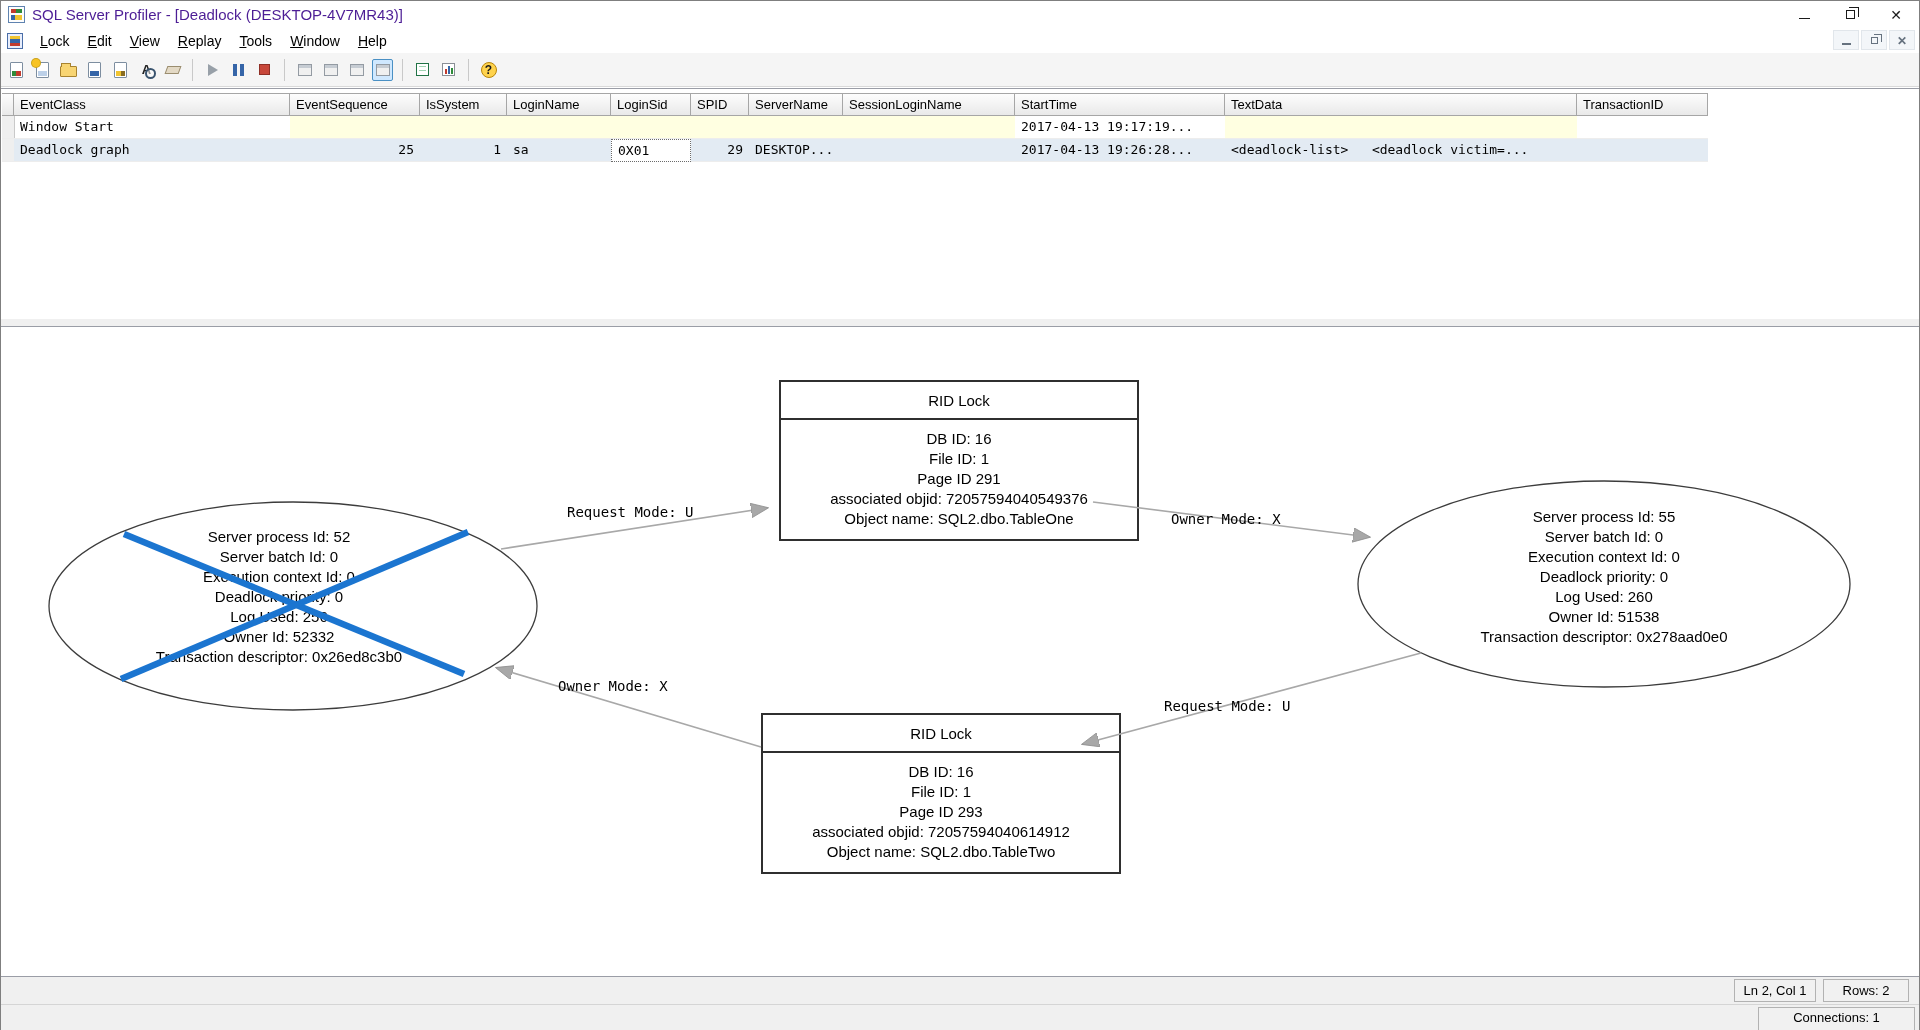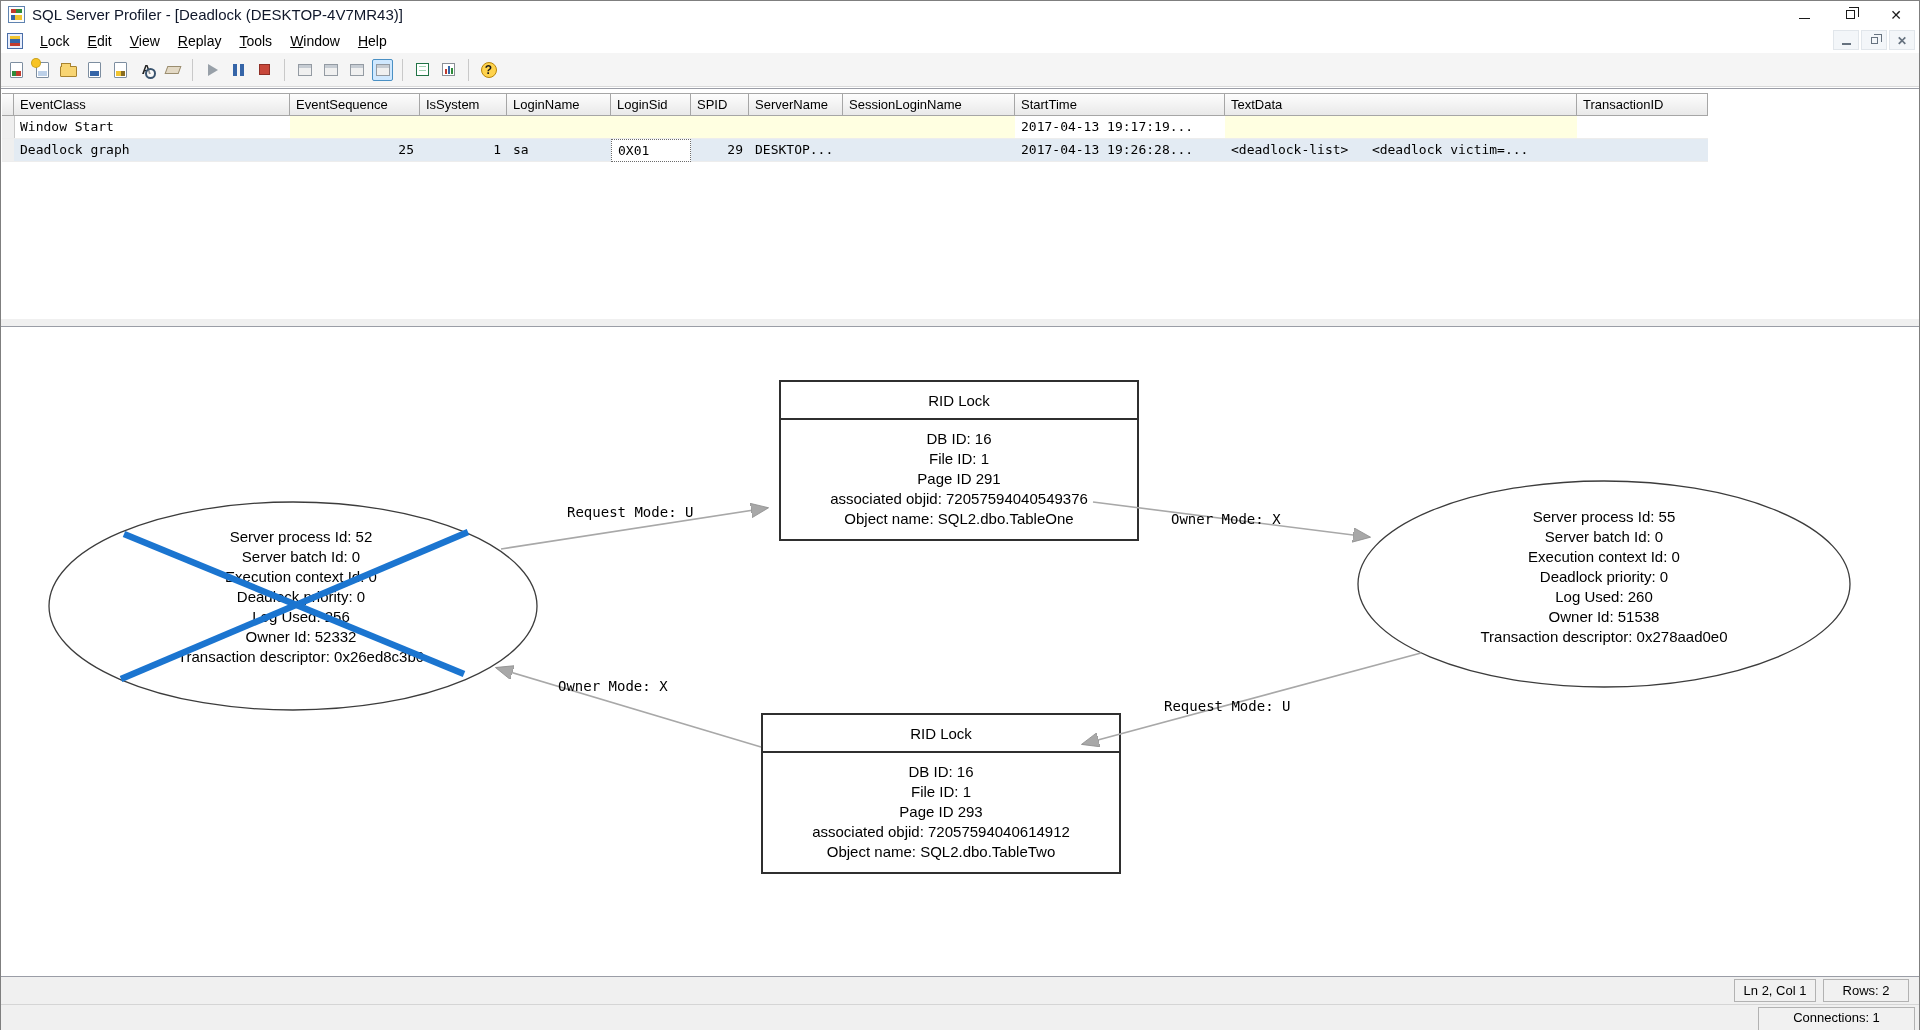--- a/index.html
+++ b/index.html
@@ -4,21 +4,21 @@
 <style>
   * { box-sizing: border-box; margin: 0; padding: 0; }
   html,body { width:1920px; height:1030px; background:#ffffff; font-family:"Liberation Sans",sans-serif; color:#000; overflow:hidden; }
   .window { position:relative; width:1920px; height:1030px; border:1px solid #7f7f7f; background:#fff; }
 
   
   .titlebar { position:absolute; top:0; left:0; right:0; height:27px; background:#ffffff; display:flex; align-items:center; padding-left:7px; }
   .app-icon { width:17px; height:17px; margin-right:7px; position:relative; background:#fdfdfd; border:1px solid #5f83b0; }
   .app-icon::before { content:""; position:absolute; left:2px; top:2px; width:11px; height:4px; background:linear-gradient(90deg,#c23b2e 50%,#2e8b3a 50%); }
   .app-icon::after { content:""; position:absolute; left:2px; bottom:2px; width:11px; height:5px; background:linear-gradient(90deg,#3565a8 40%,#f0c430 40%); }
-  .title-text { font-size:15px; color:#0f172a; }
+  .title-text { font-size:15px; color:#4c1d95; }
   .win-controls { position:absolute; right:0; top:0; height:27px; display:flex; }
   .win-btn { width:46px; height:27px; display:flex; align-items:center; justify-content:center; }
   .glyph-min { width:11px; border-top:1px solid #1a1a1a; margin-top:8px; }
   .glyph-restore { width:9px; height:9px; border:1px solid #1a1a1a; position:relative; background:#fff; }
   .glyph-restore::before { content:""; position:absolute; left:2px; top:-4px; width:9px; height:9px; border:1px solid #1a1a1a; border-left:none; border-bottom:none; }
   .glyph-close::before { content:"\2715"; font-size:14px; color:#1a1a1a; }
 
   
   .menubar { position:absolute; top:27px; left:0; right:0; height:25px; background:#ffffff; display:flex; align-items:center; padding-left:6px; }
   .mdi-icon { width:16px; height:16px; margin-right:8px; position:relative; background:#e8eefc; border:1px solid #4a6ea8; }
@@ -241,21 +241,21 @@
       <div class="cell rowsel">2017-04-13 19:26:28...</div>
       <div class="cell rowsel">&lt;deadlock-list&gt;   &lt;deadlock victim=...</div>
       <div class="cell rowsel"></div>
     </div>
   </div>
 
   <div class="splitter"></div>
 
   <div class="graph-pane">
 
-    <div class="node-text" style="left:80px; top:200px;">
+    <div class="node-text" style="left:58px; top:200px;">
       <div>Server process Id: 52</div>
       <div>Server batch Id: 0</div>
       <div>Execution context Id: 0</div>
       <div>Deadlock priority: 0</div>
       <div>Log Used: 256</div>
       <div>Owner Id: 52332</div>
       <div>Transaction descriptor: 0x26ed8c3b0</div>
     </div>
 
     <div class="node-text" style="left:1383px; top:180px;">

